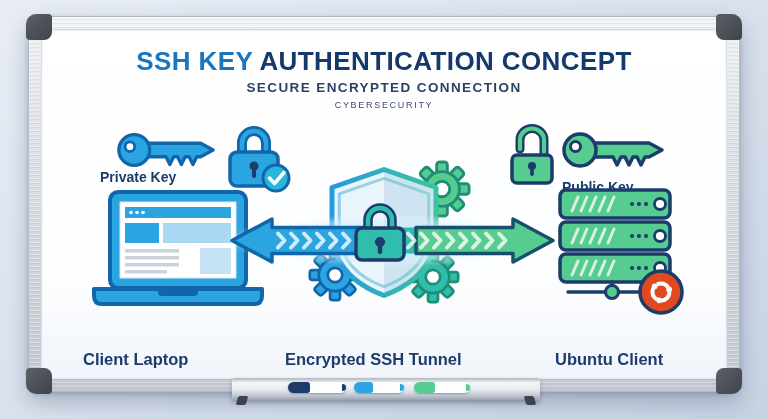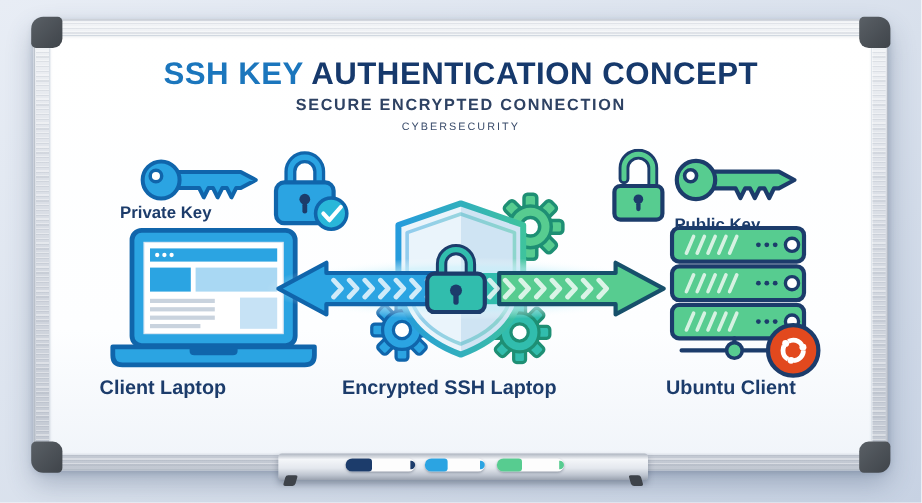--- a/index.html
+++ b/index.html
@@ -29,21 +29,21 @@
 
   .txt{position:absolute;left:0;right:0;text-align:center;color:var(--navy);}
   .title{top:46px;font-size:26px;font-weight:700;letter-spacing:.4px;}
   .title .hl{color:var(--titleBlue);text-align:right;}
   .title .rest{color:var(--titleNavy);}
   .subtitle{top:80px;font-size:13.5px;font-weight:700;letter-spacing:1.4px;color:#2e4263;}
   .tagline{top:100px;font-size:9px;font-weight:400;letter-spacing:1.7px;color:#3a4c6b;}
 
   .lbl{position:absolute;font-weight:700;color:var(--navy);text-align:left;}
   .lbl.small{font-size:14px;}
-  .lbl.big{font-size:16.5px;}
+  .lbl.big{font-size:16.5px;margin-top:36px;}
   .abs{position:absolute;}
 
   
   .tray{position:absolute;left:232px;top:378px;width:308px;height:22px;border-radius:3px;
     background:linear-gradient(180deg,#aeb5c0 0%,#f4f6f9 22%,#e4e8ee 55%,#bdc4cf 82%,#9aa2af 100%);
     box-shadow:0 3px 5px rgba(50,60,80,.35);}
   .foot{position:absolute;bottom:-5px;width:10px;height:9px;background:#3e434a;border-radius:2px;}
   .foot.l{left:5px;transform:skewX(-16deg);}
   .foot.r{right:5px;transform:skewX(16deg);}
   .marker{position:absolute;top:4px;height:11px;border-radius:6px;background:#fdfdfd;
@@ -163,21 +163,21 @@
     <path fill="none" stroke="#ffffff" stroke-opacity="0.78" stroke-width="4" stroke-linecap="round" stroke-linejoin="round" d="M58 21.5l6.5 7-6.5 7M71 21.5l6.5 7-6.5 7M84 21.5l6.5 7-6.5 7M97 21.5l6.5 7-6.5 7M110 21.5l6.5 7-6.5 7M123 21.5l6.5 7-6.5 7M136 21.5l6.5 7-6.5 7M149 21.5l6.5 7-6.5 7M162 21.5l6.5 7-6.5 7M175 21.5l6.5 7-6.5 7M188 21.5l6.5 7-6.5 7M201 21.5l6.5 7-6.5 7M214 21.5l6.5 7-6.5 7M227 21.5l6.5 7-6.5 7M240 21.5l6.5 7-6.5 7M253 21.5l6.5 7-6.5 7M266 21.5l6.5 7-6.5 7M279 21.5l6.5 7-6.5 7"></path>
   </svg>
 
   <svg class="abs" style="left:352px;top:200px" width="56" height="62" viewBox="0 0 56 62">
     <path d="M16 30 V20 a12 12 0 0 1 24 0 V30" fill="none" style="stroke:var(--navy)" stroke-width="9.5" stroke-linecap="round"></path>
     <path d="M16 30 V20 a12 12 0 0 1 24 0 V30" fill="none" style="stroke:var(--teal)" stroke-width="4.5" stroke-linecap="round"></path>
     <rect x="4" y="28" width="48" height="32" rx="6" style="fill:var(--teal);stroke:var(--navy)" stroke-width="3.5"></rect>
     <circle cx="28" cy="42" r="5" style="fill:var(--navy)"></circle>
     <rect x="25.8" y="45" width="4.4" height="9" rx="2" style="fill:var(--navy)"></rect>
   </svg>
-  <div class="lbl big" style="left:285px;width:200px;top:314px">Encrypted SSH Laptop</div>
+  <div class="lbl big" style="left:285px;width:200px;top:314px">Encrypted SSH Tunnel</div>
 
   <svg class="abs" style="left:504px;top:124px" width="56" height="64" viewBox="0 0 56 62">
     <path d="M16 24 V15 a12 11.5 0 0 1 24 0 V30" fill="none" style="stroke:var(--navy)" stroke-width="9" stroke-linecap="round"></path>
     <path d="M16 24 V15 a12 11.5 0 0 1 24 0 V30" fill="none" style="stroke:var(--green)" stroke-width="4.2" stroke-linecap="round"></path>
     <rect x="8" y="30" width="40" height="28" rx="5" style="fill:var(--green);stroke:var(--navy)" stroke-width="3.5"></rect>
     <circle cx="28" cy="41" r="4" style="fill:var(--navy)"></circle>
     <rect x="26.2" y="43.5" width="3.6" height="7.5" rx="1.8" style="fill:var(--navy)"></rect>
   </svg>
 
   <svg class="abs" style="left:560px;top:127px" width="106" height="46" viewBox="0 0 104 46">

